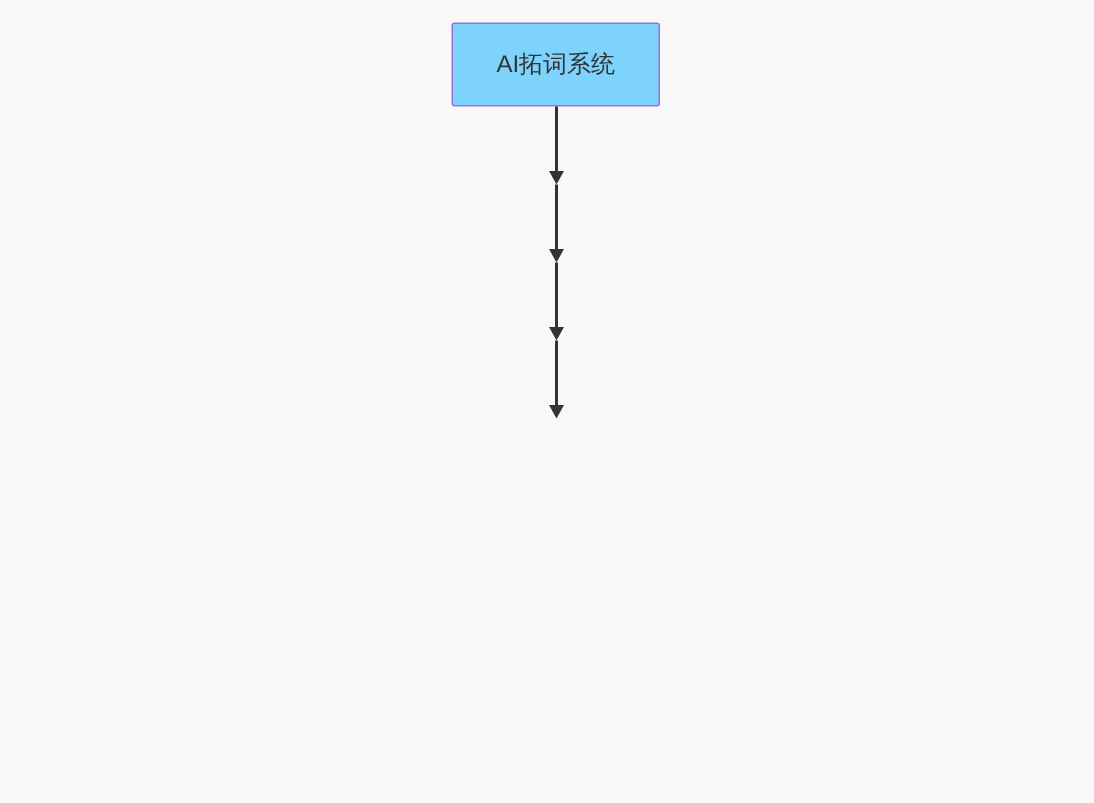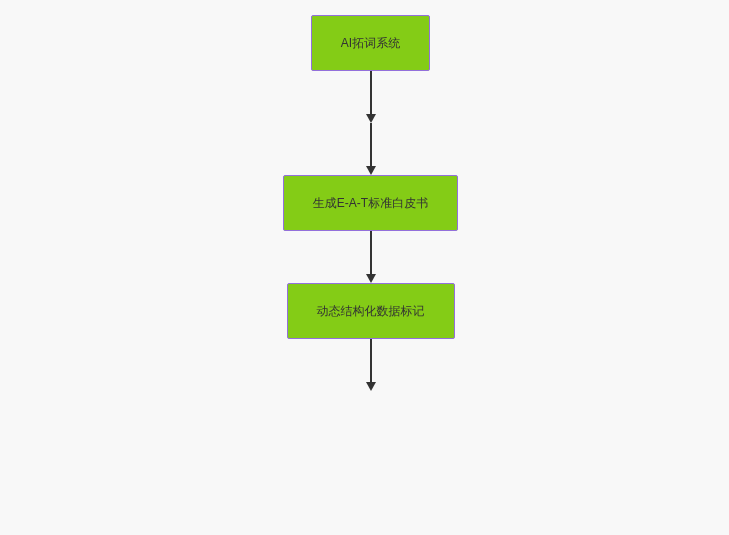--- a/index.html
+++ b/index.html
@@ -16,30 +16,30 @@
   .diagram {
     width: 729px;
     box-sizing: border-box;
     padding-top: 15px;
     display: flex;
     flex-direction: column;
     align-items: center;
     transform: translateX(6px);
   }
   .node {
-    background: #84cc16;
+    background: #7dd3fc;
     border: 1px solid #9370DB;
     border-radius: 2px;
     height: 56px;
     box-sizing: border-box;
     padding: 0 29px;
     display: flex;
     align-items: center;
     justify-content: center;
-    font-size: 12px;
+    font-size: 16px;
     color: #333333;
     white-space: nowrap;
   }
   .connector {
     height: 52px;
     display: flex;
     flex-direction: column;
     align-items: center;
   }
   .connector .line {
@@ -69,32 +69,26 @@
     <div class="line"></div>
     <div class="arrowhead"></div>
   </div>
 
 
   <div class="connector">
     <div class="line"></div>
     <div class="arrowhead"></div>
   </div>
 
-  <div class="node">
-    <span>生成E-A-T标准白皮书</span>
-  </div>
 
   <div class="connector">
     <div class="line"></div>
     <div class="arrowhead"></div>
   </div>
 
-  <div class="node">
-    <span>动态结构化数据标记</span>
-  </div>
 
   <div class="connector">
     <div class="line"></div>
     <div class="arrowhead"></div>
   </div>
 
 
 </div>
 
 </body></html>

